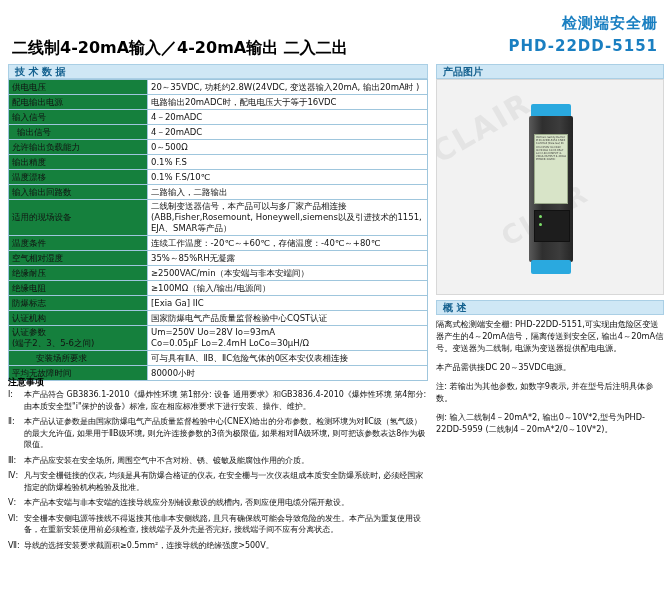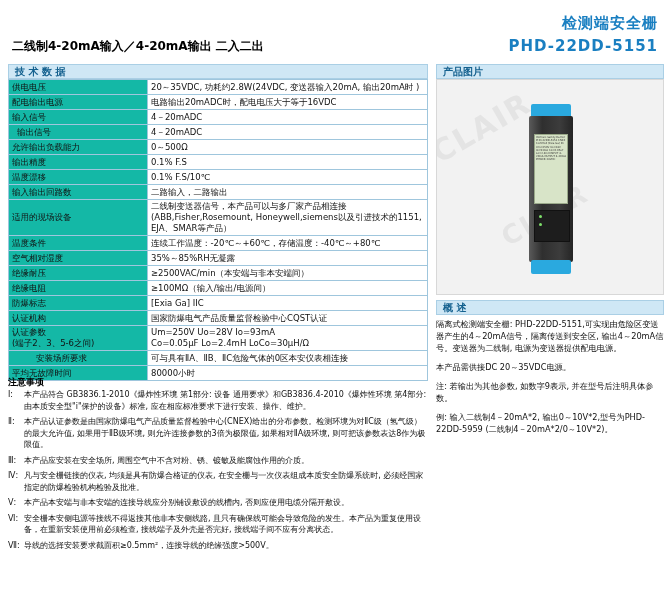--- a/index.html
+++ b/index.html
@@ -23,21 +23,21 @@
     font-size:15px;font-weight:bold;color:#1a7fc1;
     letter-spacing:1px;
   }
   .title-model{
     position:absolute;right:14px;top:37px;
     font-size:15px;font-weight:bold;color:#1a7fc1;
     letter-spacing:1px;
   }
   .prod-name{
     position:absolute;left:12px;top:38px;
-    font-size:12px;font-weight:bold;color:#000;
+    font-size:16px;font-weight:bold;color:#000;
   }
 
   
   .bar{
     position:absolute;height:15px;background:#cfe7f5;
     border:1px solid #aacfe5;box-sizing:border-box;
     font-size:10px;font-weight:bold;color:#14618f;
     line-height:14px;padding-left:6px;
   }
   #spec-bar{left:8px;top:64px;width:420px;}
@@ -50,21 +50,21 @@
     border-collapse:collapse;
     font-size:8.5px;
   }
   .spec td{
     border:1px solid #9fc6dd;
     padding:1px 3px;
     vertical-align:middle;
     line-height:11px;
     height:12px;
   }
-  .spec td.k{width:108px;background:#14b8a6;}
+  .spec td.k{width:108px;background:#15803d;}
   .spec td.v{background:#ffffff;}
 
   
   .img-panel{
     position:absolute;left:436px;top:79px;width:228px;height:216px;
     background:#f2f2f2;border:1px solid #d8d8d8;box-sizing:border-box;
     overflow:hidden;
   }
   .wm{
     position:absolute;font-size:30px;font-weight:bold;color:#e4e4e4;

